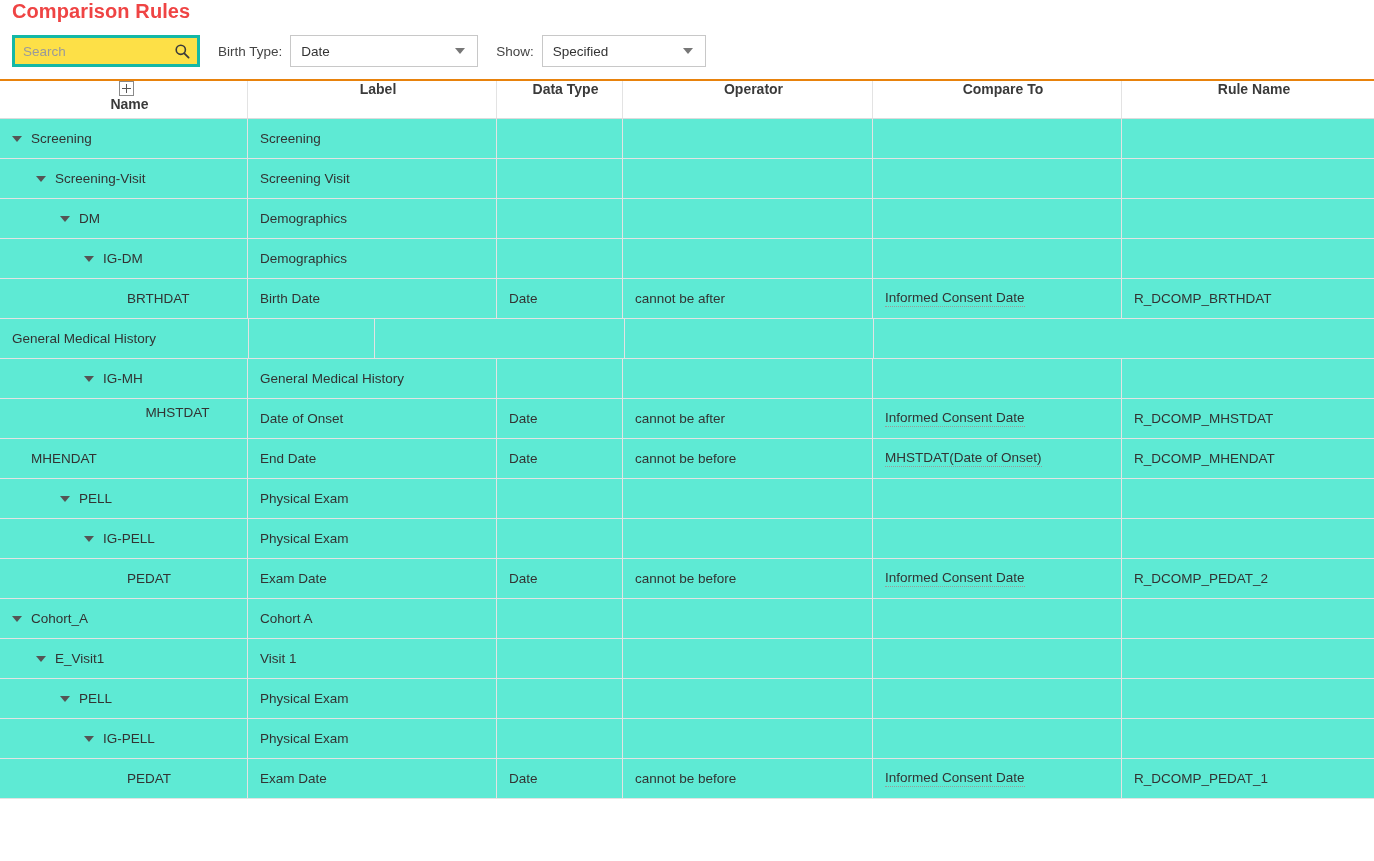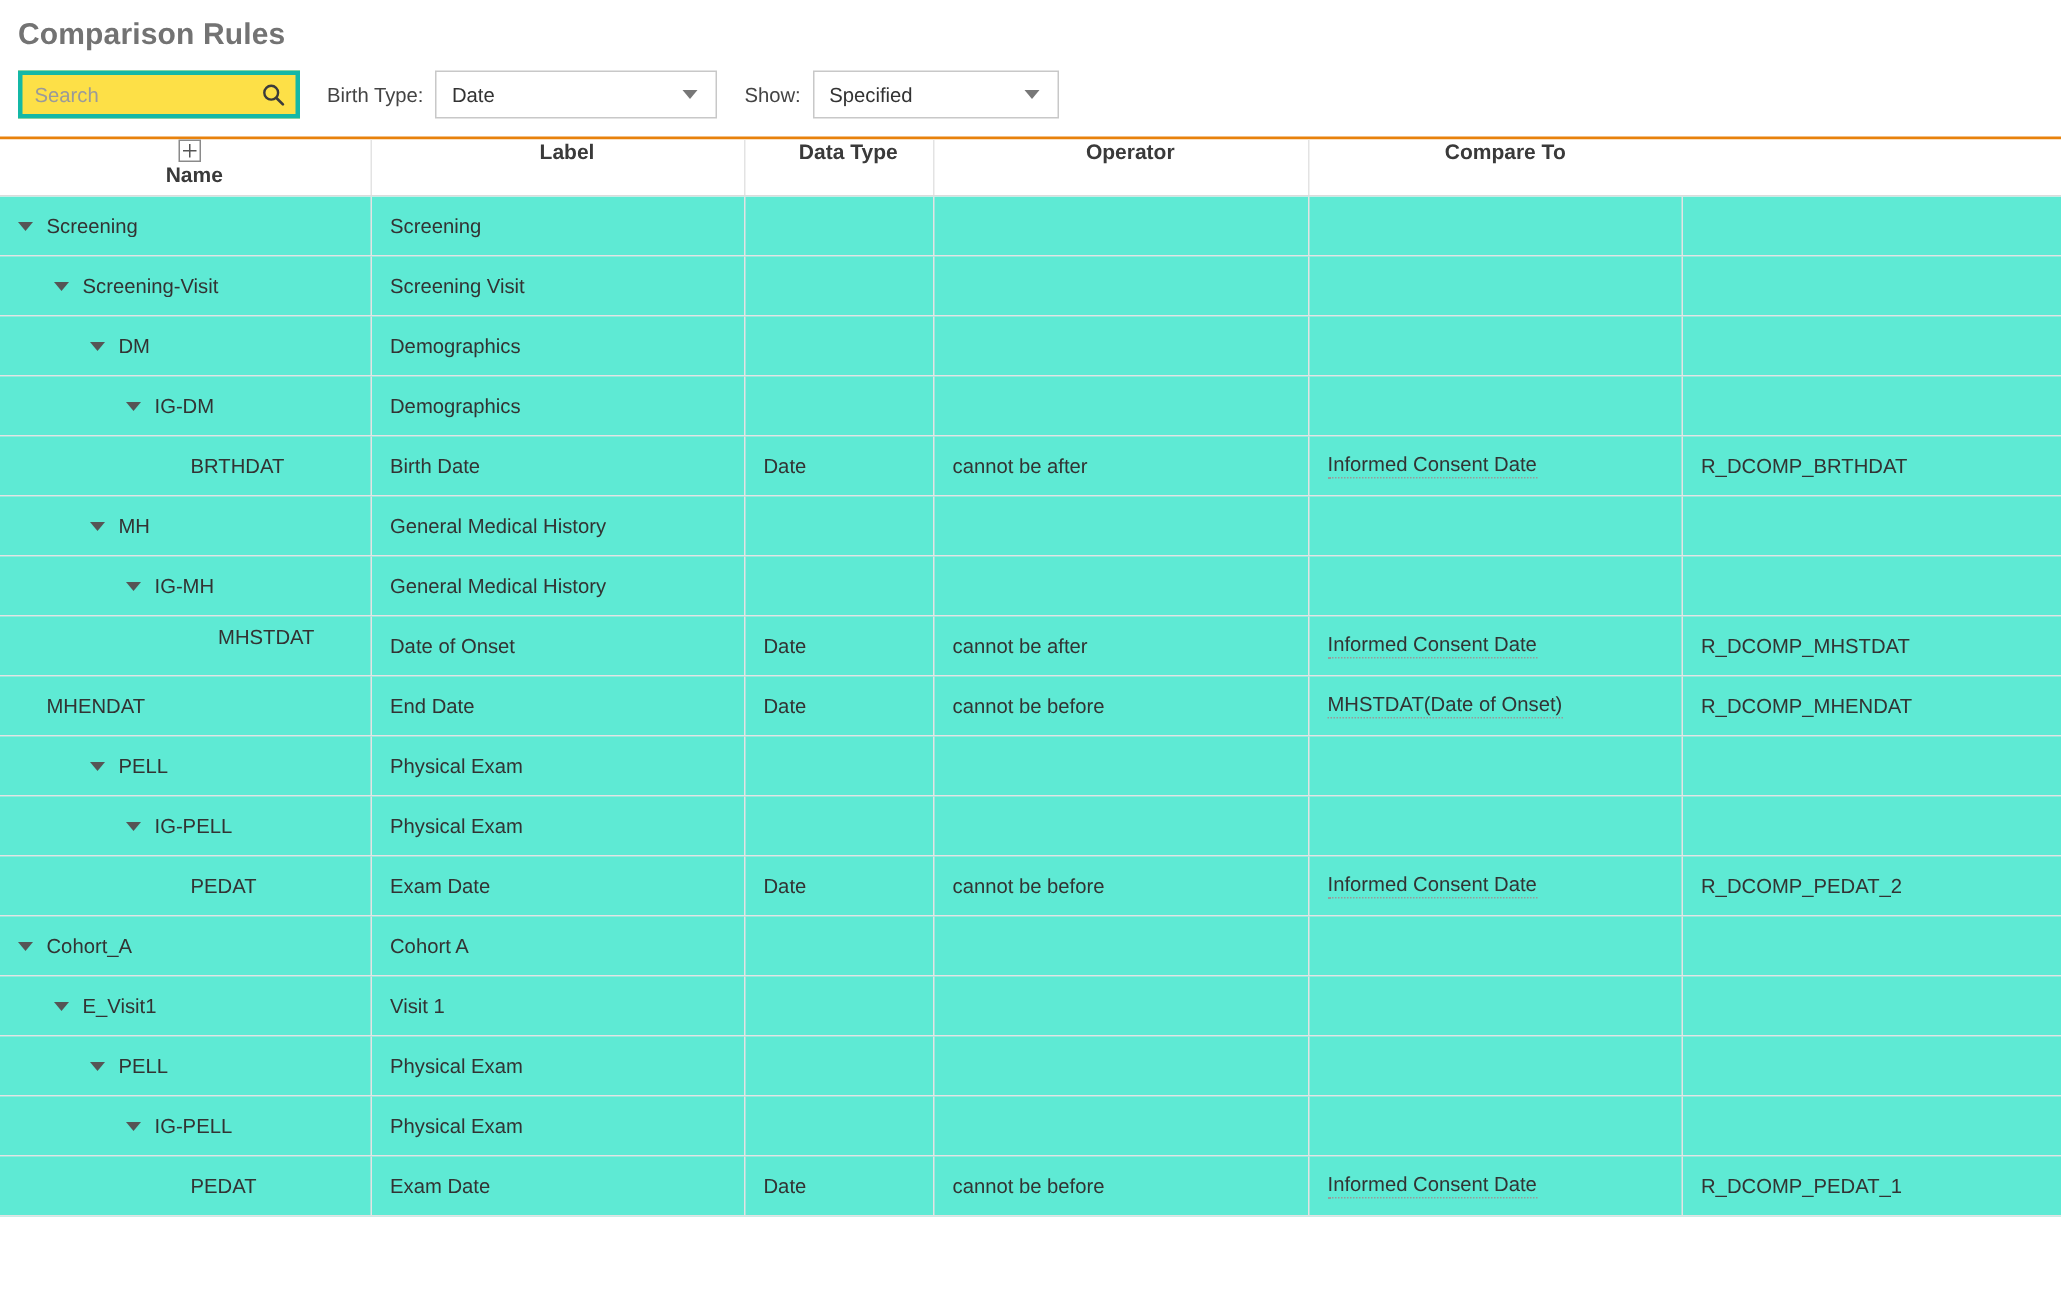--- a/index.html
+++ b/index.html
@@ -10,22 +10,22 @@
     height: 861px;
     background: #ffffff;
     font-family: "Liberation Sans", sans-serif;
     color: #333333;
     overflow: hidden;
   }
 
   .page-title {
     font-size: 20px;
     font-weight: bold;
-    color: #737373;
-    padding: 12px 0 0 12px;
+    color: #ef4444;
+    padding: 0 0 0 12px;
     margin: 0;
     letter-spacing: 0.1px;
   }
 
   .toolbar {
     display: flex;
     align-items: center;
     padding: 12px 0 12px 12px;
     gap: 0;
   }
@@ -227,20 +227,21 @@
 
   <div class="grid-header">
     <div class="cell col-name">
       <span class="expand-all"></span>
       <span>Name</span>
     </div>
     <div class="cell col-label">Label</div>
     <div class="cell col-dtype">Data Type</div>
     <div class="cell col-oper">Operator</div>
     <div class="cell col-compare">Compare To</div>
+    <div class="cell col-rule">Rule Name</div>
   </div>
 
   <div class="grid-body" id="grid-body">
       <div class="row">
         <div class="cell col-name name-cell" style="padding-left: 12px;">
           <span class="tri"></span>
           <span class="name-text">Screening</span>
         </div>
         <div class="cell col-label">Screening</div>
         <div class="cell col-dtype"></div>
@@ -288,24 +289,20 @@
         </div>
         <div class="cell col-label">Birth Date</div>
         <div class="cell col-dtype">Date</div>
         <div class="cell col-oper">cannot be after</div>
         <div class="cell col-compare">
           <span class="compare-link">Informed Consent Date</span>
         </div>
         <div class="cell col-rule">R_DCOMP_BRTHDAT</div>
       </div>
       <div class="row">
-        <div class="cell col-name name-cell" style="padding-left: 60px;">
-          <span class="tri"></span>
-          <span class="name-text">MH</span>
-        </div>
         <div class="cell col-label">General Medical History</div>
         <div class="cell col-dtype"></div>
         <div class="cell col-oper"></div>
         <div class="cell col-compare"></div>
         <div class="cell col-rule"></div>
       </div>
       <div class="row">
         <div class="cell col-name name-cell" style="padding-left: 84px;">
           <span class="tri"></span>
           <span class="name-text">IG-MH</span>

